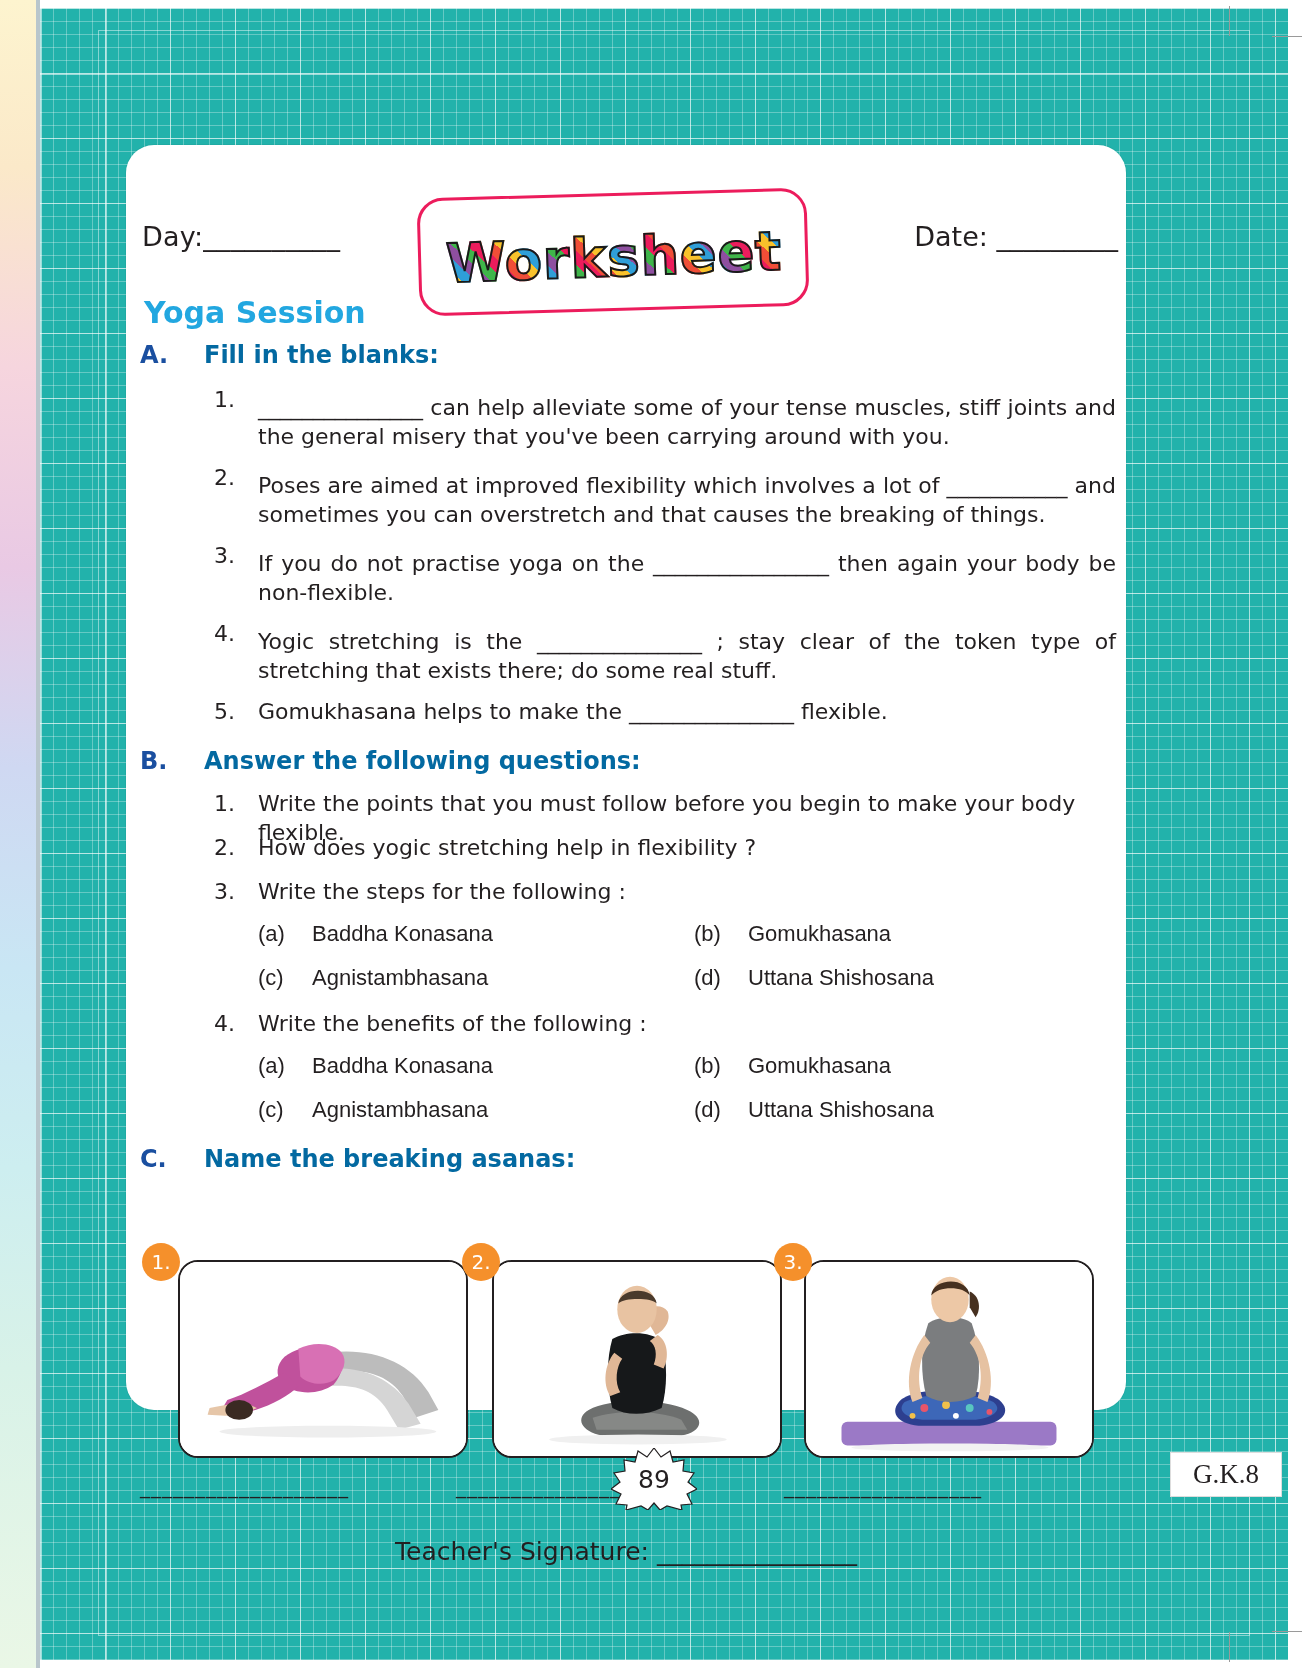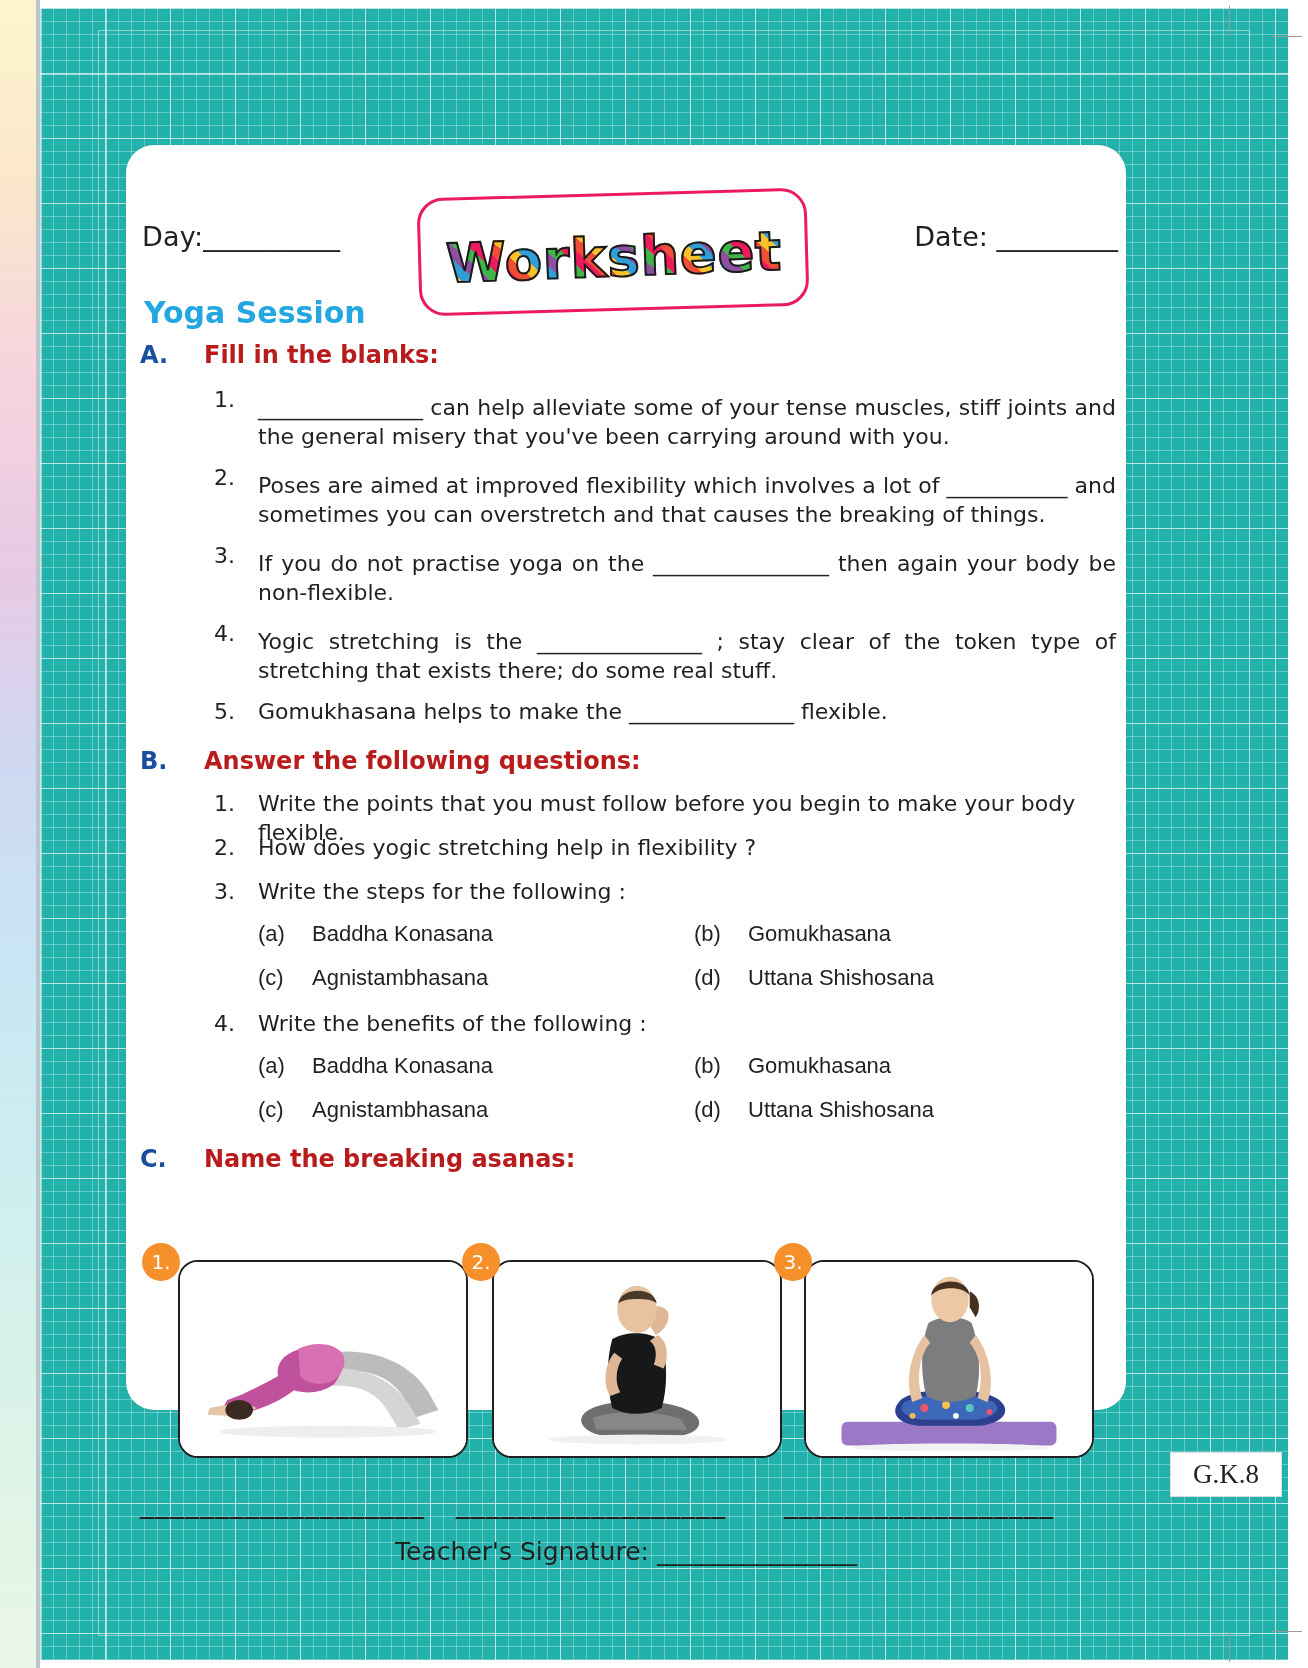--- a/index.html
+++ b/index.html
@@ -100,21 +100,21 @@
     position:absolute; left:18px; top:150px;
     font-size:30px; font-weight:bold; color:#22a7e0;
     font-family:"DejaVu Sans", sans-serif;
   }
   .blk-letter {
     position:absolute; left:14px; font-size:24px; font-weight:bold;
     color:#1a4fa0; font-family:"DejaVu Sans", sans-serif;
   }
   .blk-head {
     position:absolute; left:78px; font-size:24px; font-weight:bold;
-    color:#b91c1c; font-family:"DejaVu Sans", sans-serif;
+    color:#0369a1; font-family:"DejaVu Sans", sans-serif;
   }
 
   .q { position:absolute; left:88px; right:10px; font-size:22px; color:#231f20;
        font-family:"DejaVu Sans", sans-serif; line-height:1.32; }
   .q .num { position:absolute; left:0; width:40px; }
   .q .body { display:block; margin-left:44px; }
   .q.just .body { text-align:justify;margin-top:8px; }
 
   .sub { position:absolute; font-size:22px; color:#231f20;
          font-family:Liberation Sans, sans-serif; }
@@ -126,22 +126,22 @@
     border:2px solid #231f20; border-radius:20px; overflow:hidden;
     background:#fff;
   }
   .bubble-num {
     position:absolute; width:38px; height:38px; border-radius:50%;
     background:#f5902b; color:#fff; font-size:20px;
     display:flex; align-items:center; justify-content:center;
     font-family:"DejaVu Sans", sans-serif; z-index:4;
   }
   .ansline {
-    position:absolute; top:1330px; font-size:28px; color:#231f20;
-    font-family:"DejaVu Sans", sans-serif; letter-spacing:1px;margin-top:11px;
+    position:absolute; top:1330px; font-size:20px; color:#231f20;
+    font-family:"DejaVu Sans", sans-serif; letter-spacing:1px;
   }
   .sign {
     position:absolute; top:1392px; left:0; width:100%;
     text-align:center; font-size:25px; color:#231f20;
     font-family:"DejaVu Sans", sans-serif;
   }
 
   
   .starwrap { position:absolute; left:0; width:100%; top:1448px; text-align:center; }
   .star {
@@ -345,15 +345,23 @@
       </svg>
     </div>
 
     <div class="ansline" style="left:14px;">___________________</div>
     <div class="ansline" style="left:330px;">__________________</div>
     <div class="ansline" style="left:658px;">__________________</div>
 
     <div class="sign">Teacher's Signature: ________________</div>
   </div>
 
+  <div class="starwrap">
+    <span class="star">
+      <svg width="86" height="62" viewBox="0 0 86 62">
+        <polygon points="43,0 50,9 59,3 62,14 73,12 72,23 83,25 77,34 86,41 76,46 81,56 70,57 71,62 56,58 49,62 43,55 37,62 30,58 15,62 16,57 5,56 10,46 0,41 9,34 3,25 14,23 13,12 24,14 27,3 36,9" fill="#ffffff" stroke="#231f20" stroke-width="1.2"></polygon>
+      </svg>
+      <span>89</span>
+    </span>
+  </div>
 
   <div class="gk">G.K.8</div>
 </div>
 
 </body></html>

